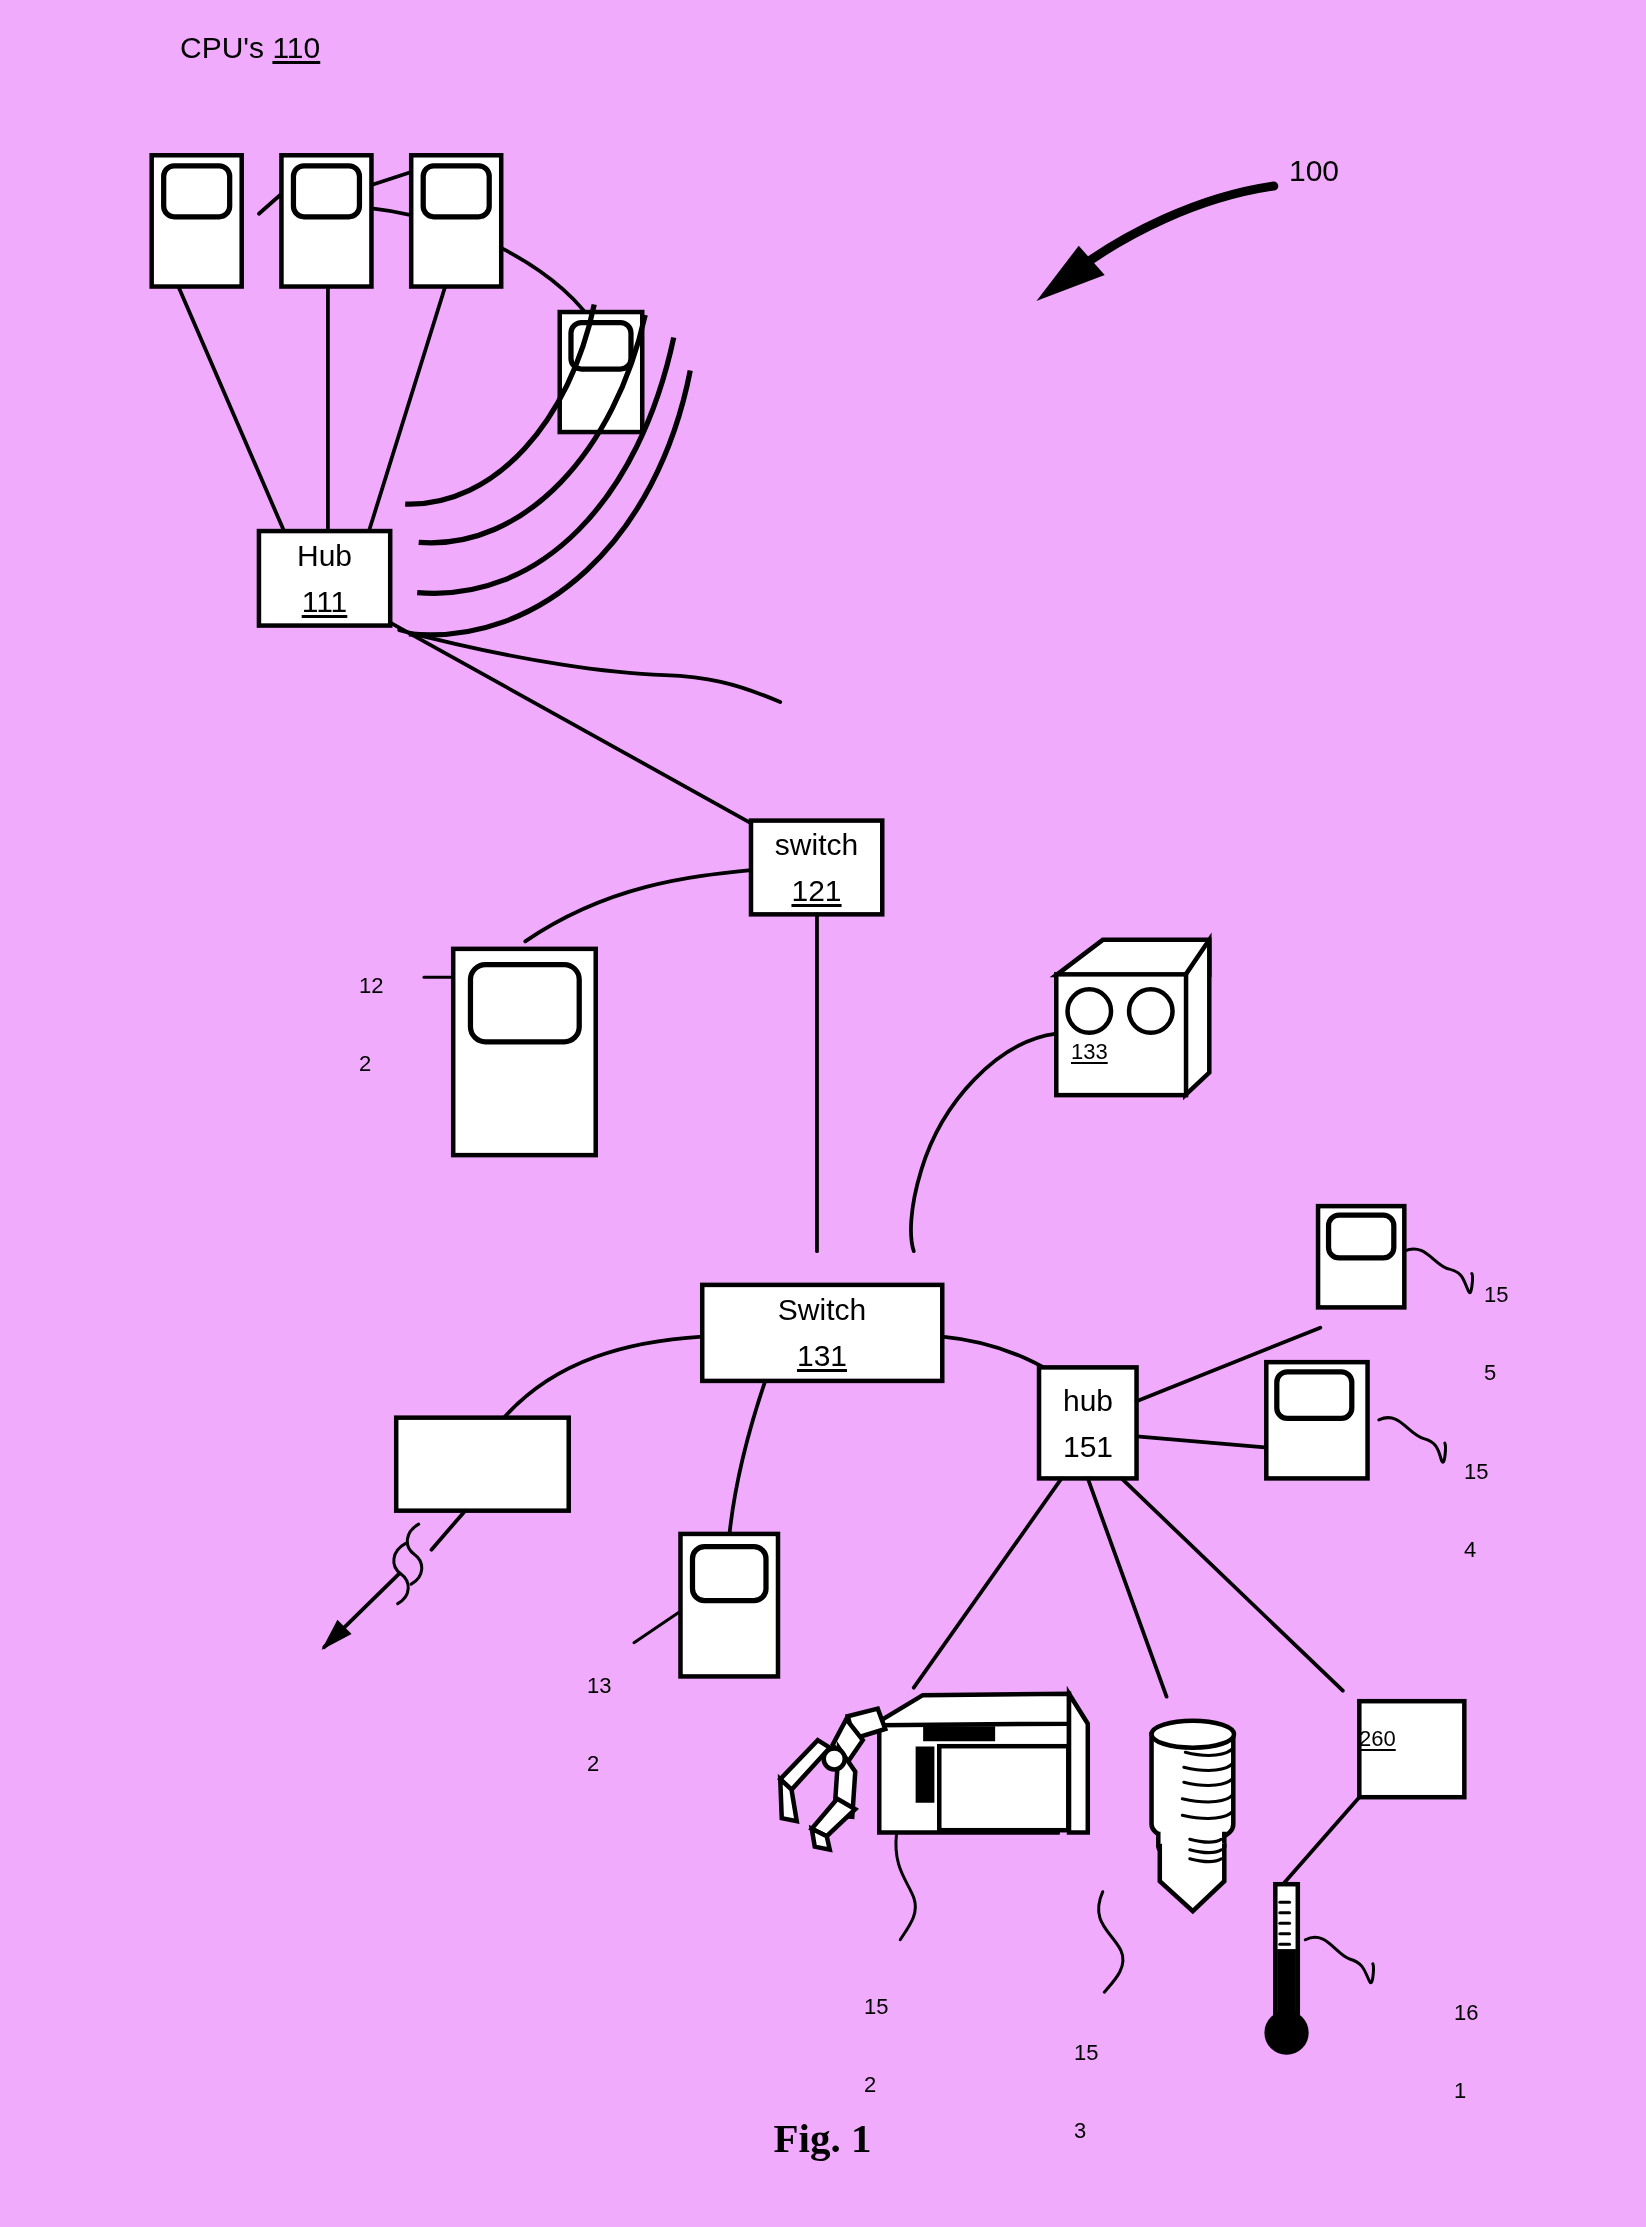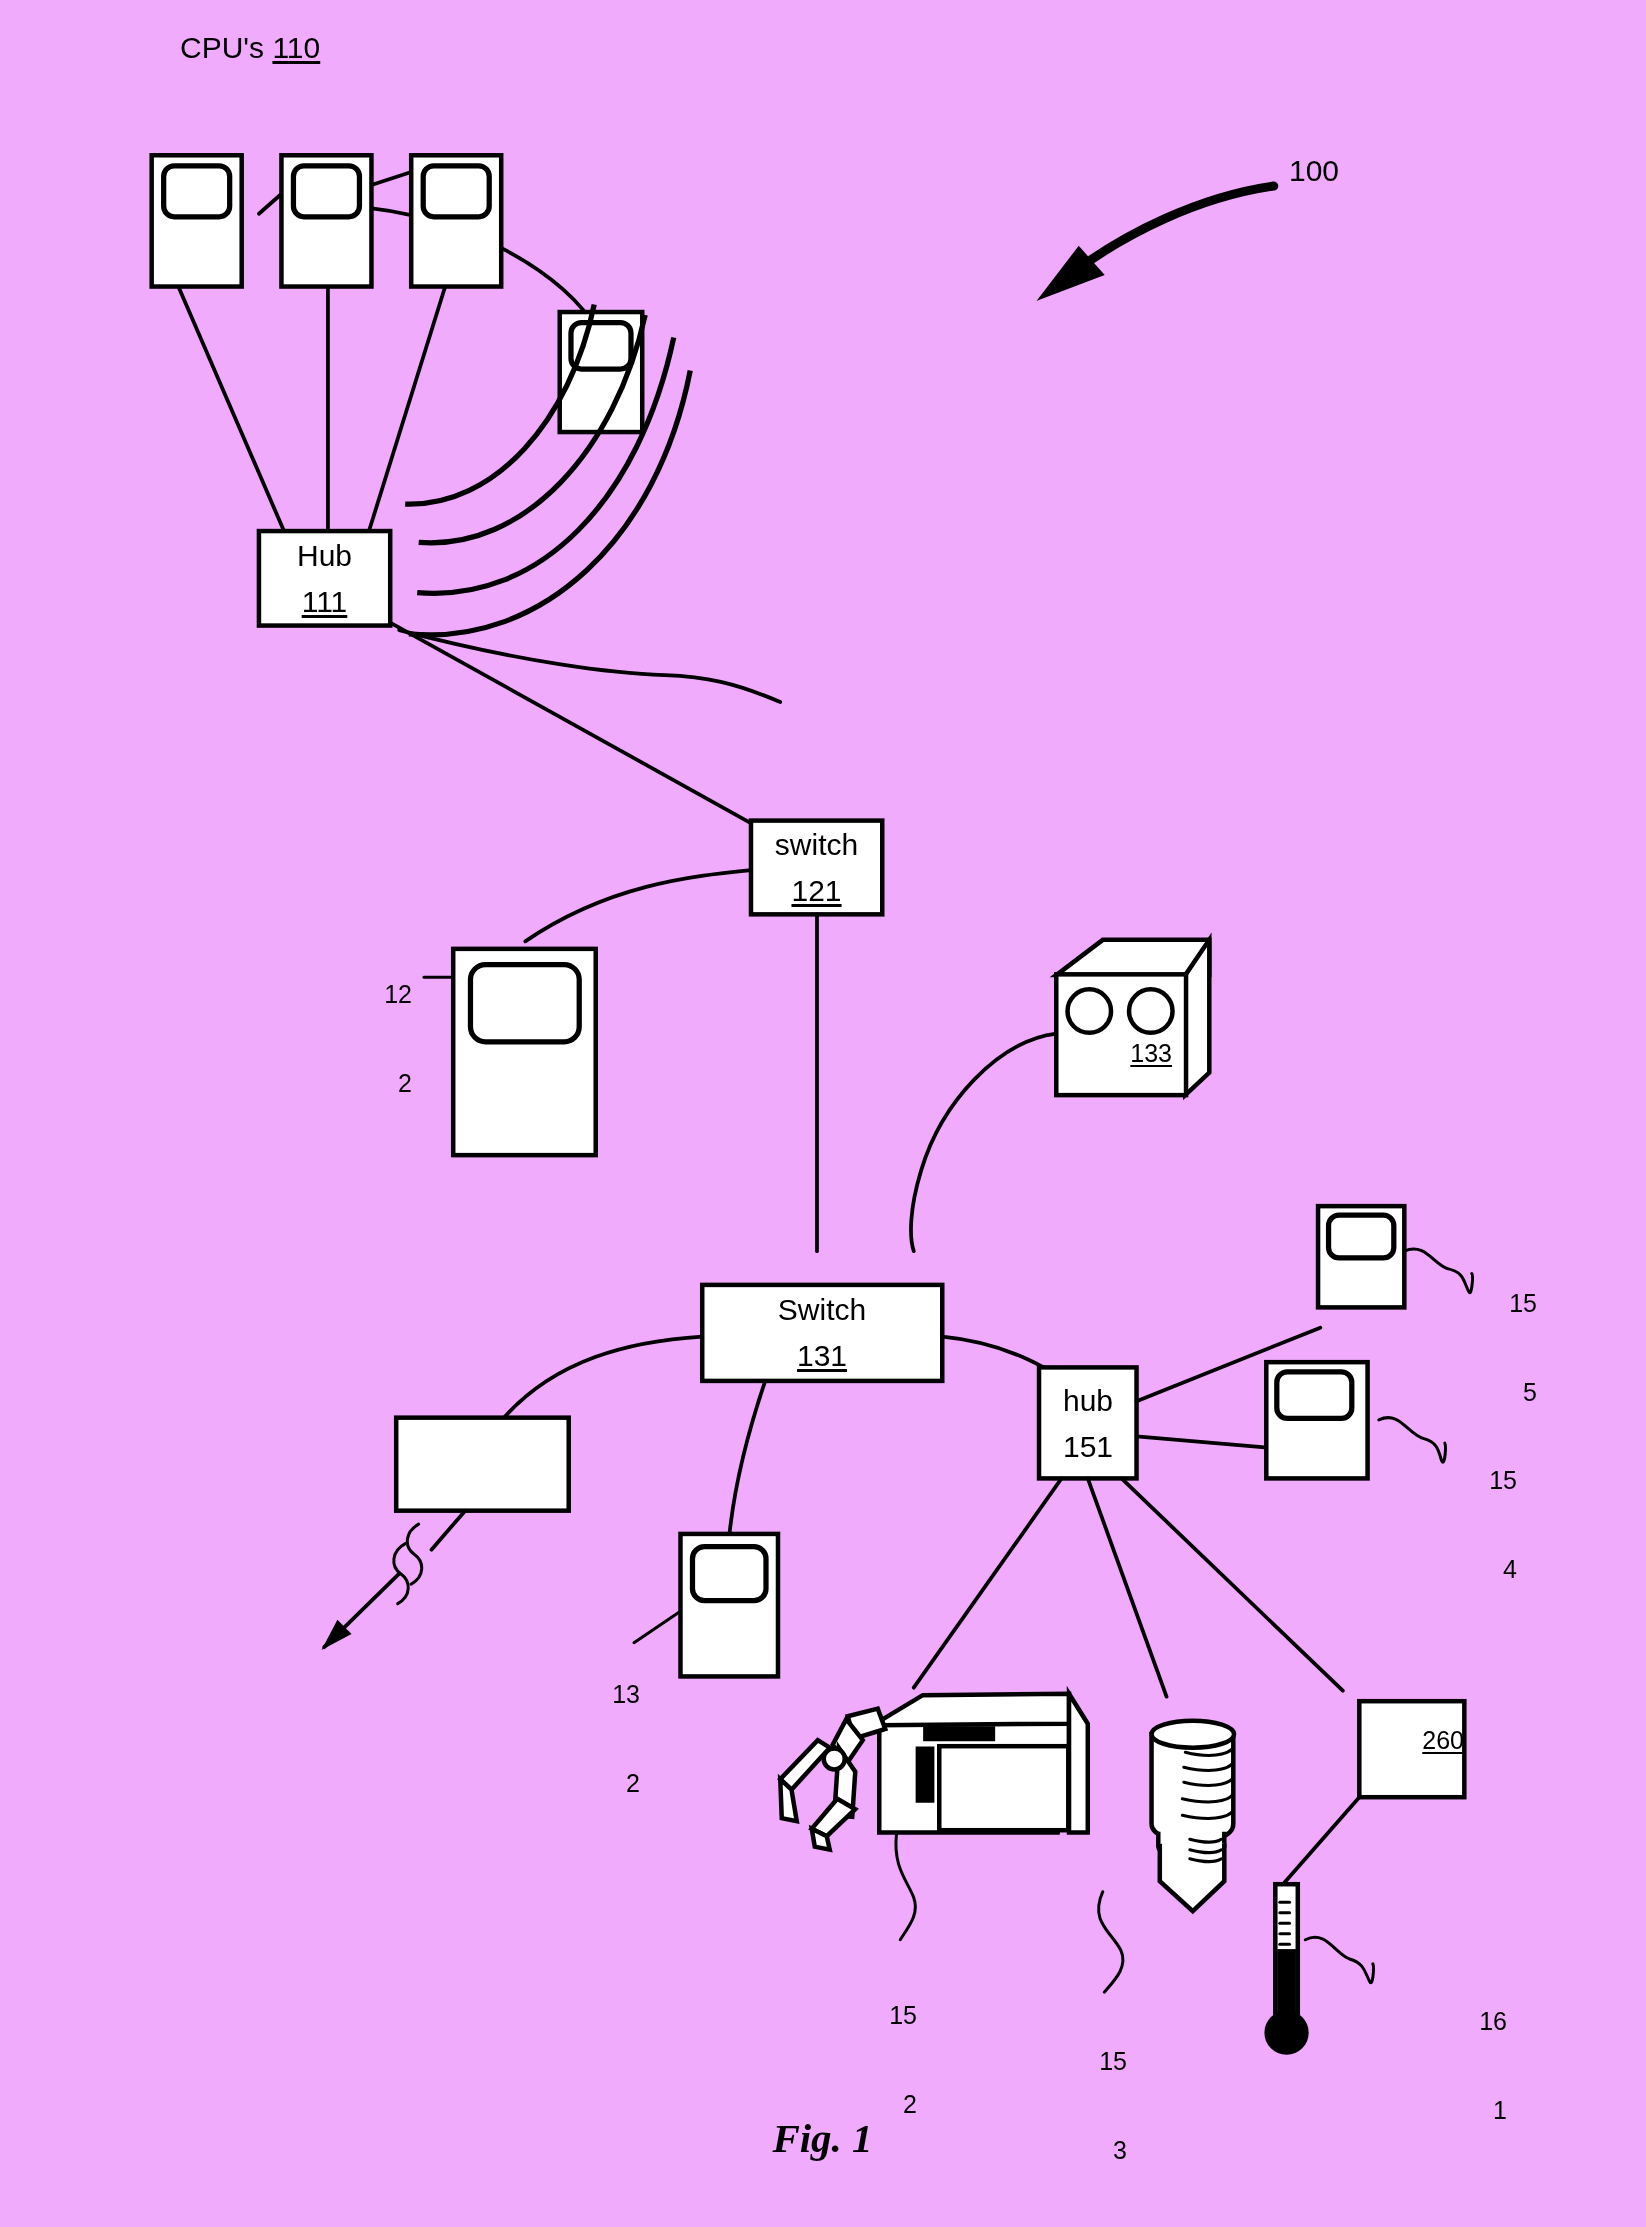--- a/index.html
+++ b/index.html
@@ -68,30 +68,29 @@
     position: absolute;
     font-family: "Liberation Sans", sans-serif;
     color: #000000;
     white-space: pre;
     line-height: 1.18;
   }
   .t-label {
     font-size: 30px;
   }
   .t-ref {
-    font-size: 25px;
-    text-align: right;
+    font-size: 22px;
+    text-align: left;
   }
   .t-num {
     font-size: 30px;
   }
   .t-fig {
     font-size: 41px;
     font-weight: bold;
-    font-style: italic;
     font-family: "Liberation Serif", serif;
   }
   .u {
     text-decoration: underline;
     text-underline-offset: 3px;
   }
   .ctr {
     text-align: center;
   }
   .boxlabel {

